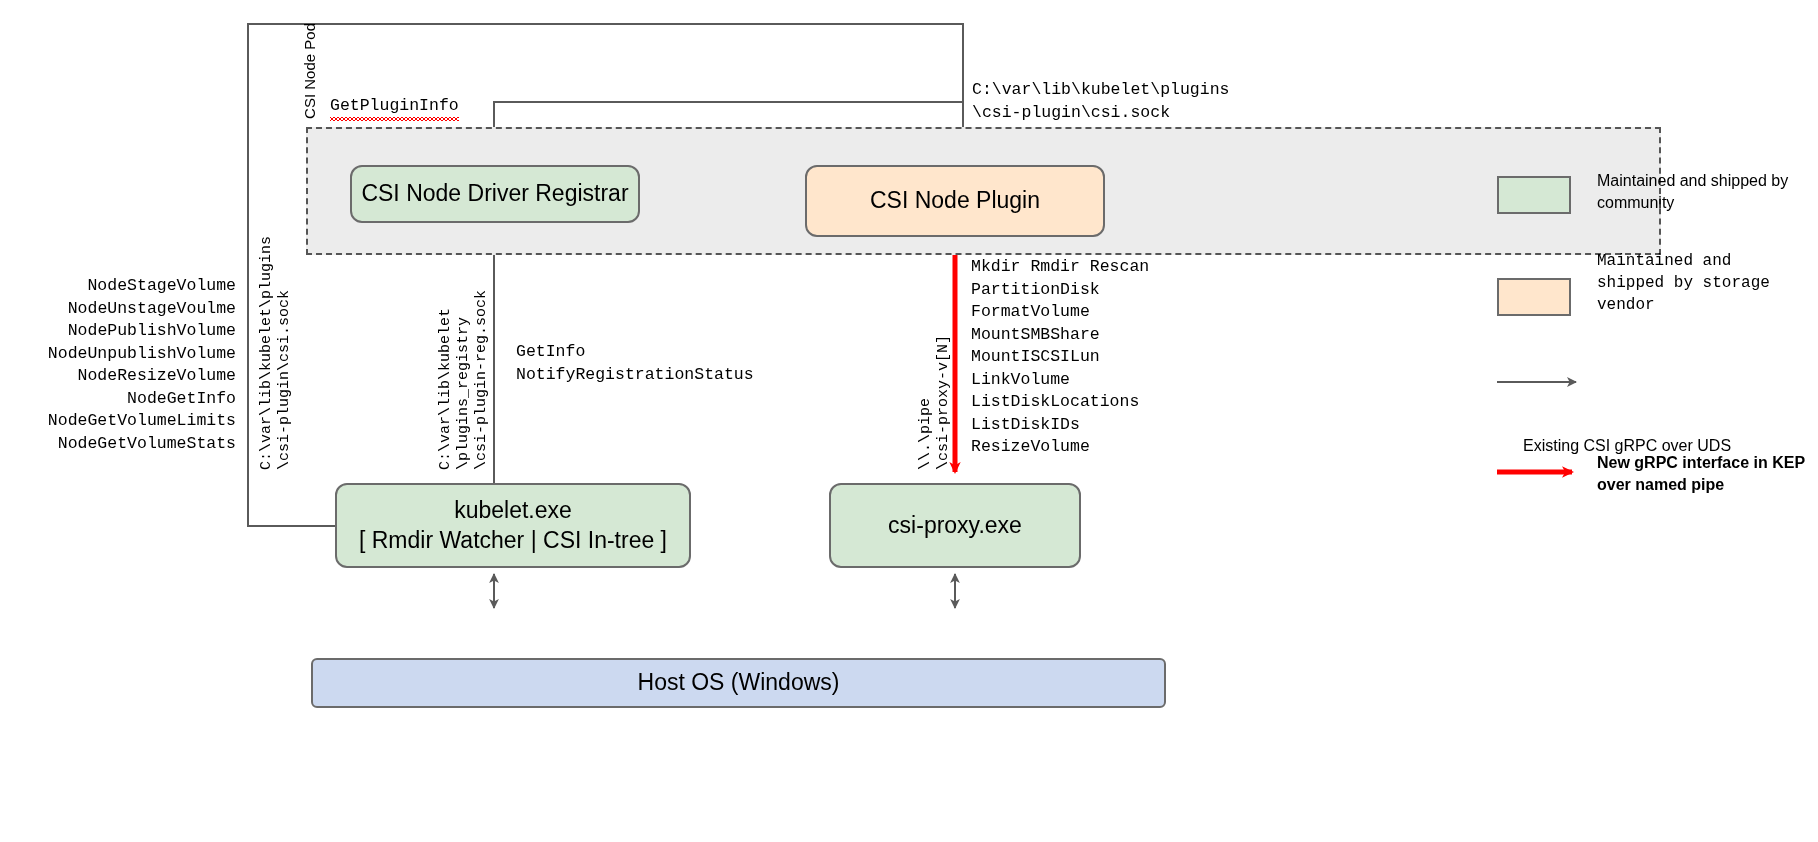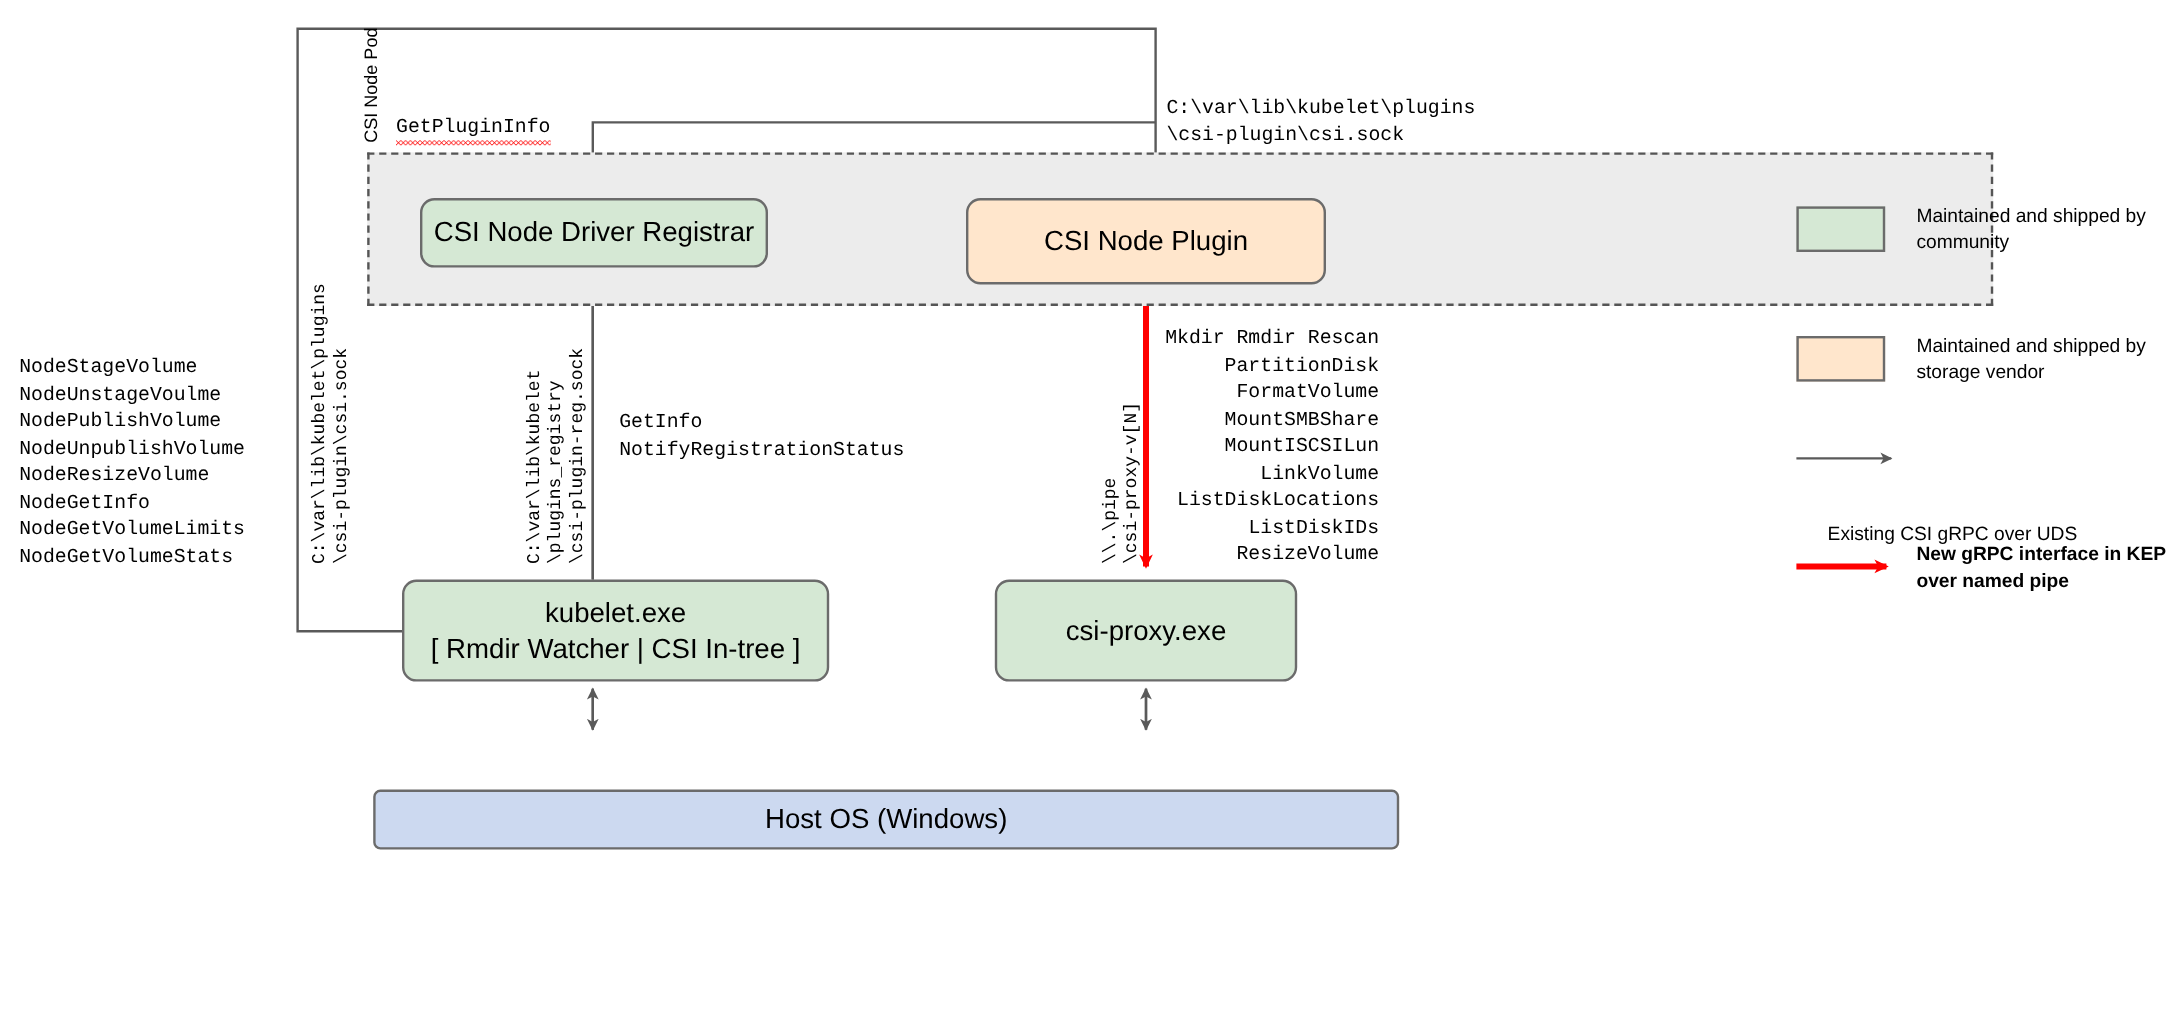--- a/index.html
+++ b/index.html
@@ -41,47 +41,47 @@
 
   #lbl-getplugininfo{left:330px;top:95px;}
   .squiggle{position:relative;display:inline-block;}
   .squiggle::after{content:"";position:absolute;left:0;right:0;bottom:-3px;height:4px;
      background-image:
        linear-gradient(45deg,transparent 45%,#ff0000 45%,#ff0000 55%,transparent 55%),
        linear-gradient(-45deg,transparent 45%,#ff0000 45%,#ff0000 55%,transparent 55%);
      background-size:4px 4px;background-repeat:repeat-x;}
 
   #lbl-plugin-path{left:972px;top:79px;}
-  #lbl-node-rpcs{left:16px;top:295px;text-align:left;width:220px;}
+  #lbl-node-rpcs{left:16px;top:275px;text-align:right;width:220px;}
   #lbl-getinfo{left:516px;top:341px;}
-  #lbl-api-list{left:971px;top:271px;text-align:right;}
+  #lbl-api-list{left:971px;top:256px;}
 
   
   .rot{position:absolute;transform:rotate(-90deg);transform-origin:left top;
        white-space:pre;font-family:"Liberation Mono",monospace;font-size:15px;
        line-height:18px;color:#000;}
 
   #rot-uds-a{left:258px;top:470px;}
   #rot-uds-b{left:276px;top:470px;}
   #rot-reg-a{left:437px;top:470px;}
   #rot-reg-b{left:455px;top:470px;}
   #rot-reg-c{left:473px;top:470px;}
   #rot-pipe-a{left:917px;top:470px;}
   #rot-pipe-b{left:935px;top:470px;}
 
   
   .legend{position:absolute;left:1497px;top:168px;width:310px;}
-  .leg-row{position:relative;display:flex;align-items:center;margin-bottom:0;}
+  .leg-row{position:relative;display:flex;align-items:flex-end;margin-bottom:0;}
   .swatch{width:74px;height:38px;border:2px solid #6b6b6b;box-sizing:border-box;
           flex:0 0 74px;}
   .leg-text{font-size:16px;line-height:22px;color:#000;}
   .leg-arrow{flex:0 0 74px;height:38px;position:relative;}
 
   #leg1{position:absolute;left:0;top:0;}
-  #leg2{position:absolute;left:0;top:108px;}
+  #leg2{position:absolute;left:0;top:80px;font-family:Liberation Mono, monospace;}
   #leg3{position:absolute;left:0;top:193px;flex-direction:column;}
   #leg4{position:absolute;left:0;top:284px;font-weight:bold;}
   #leg1 .leg-text,#leg2 .leg-text{padding-left:26px;padding-top:2px;}
   #leg3 .leg-text,#leg4 .leg-text{padding-left:26px;padding-top:0px;}
 </style>
 </head>
 <body>
 
 <div id="stage">
 

